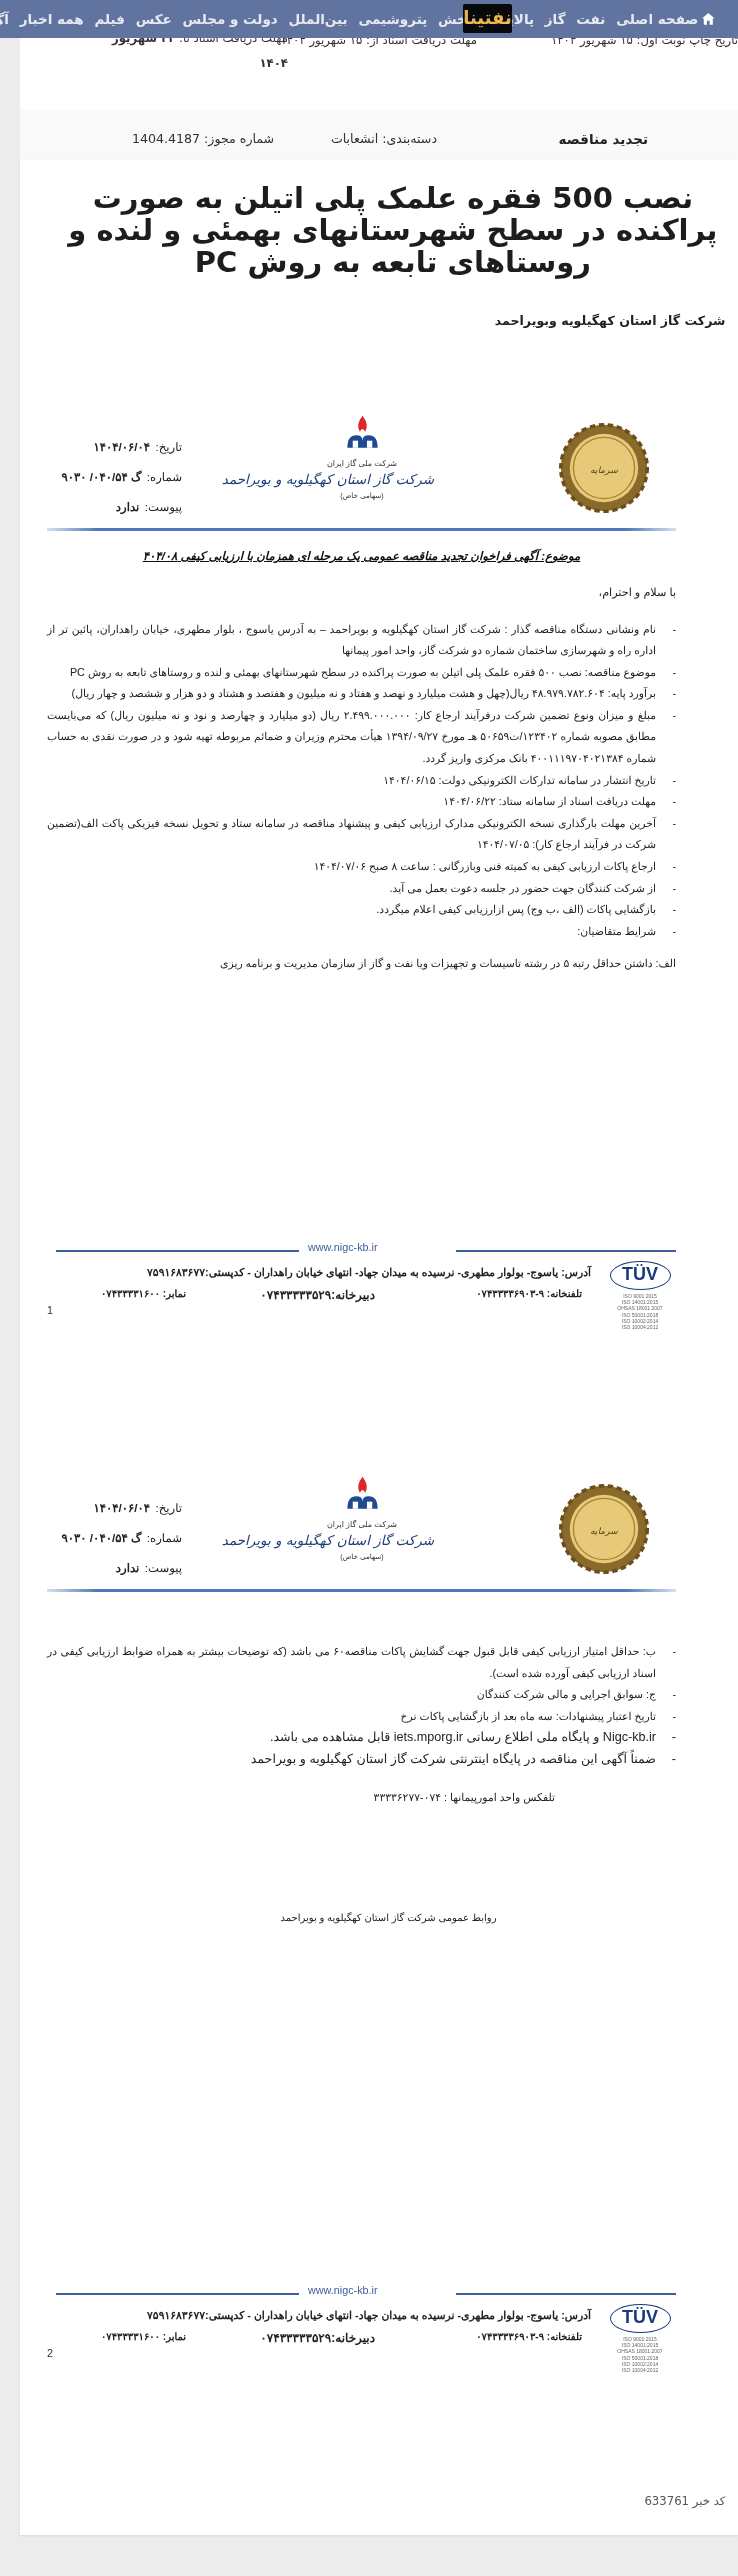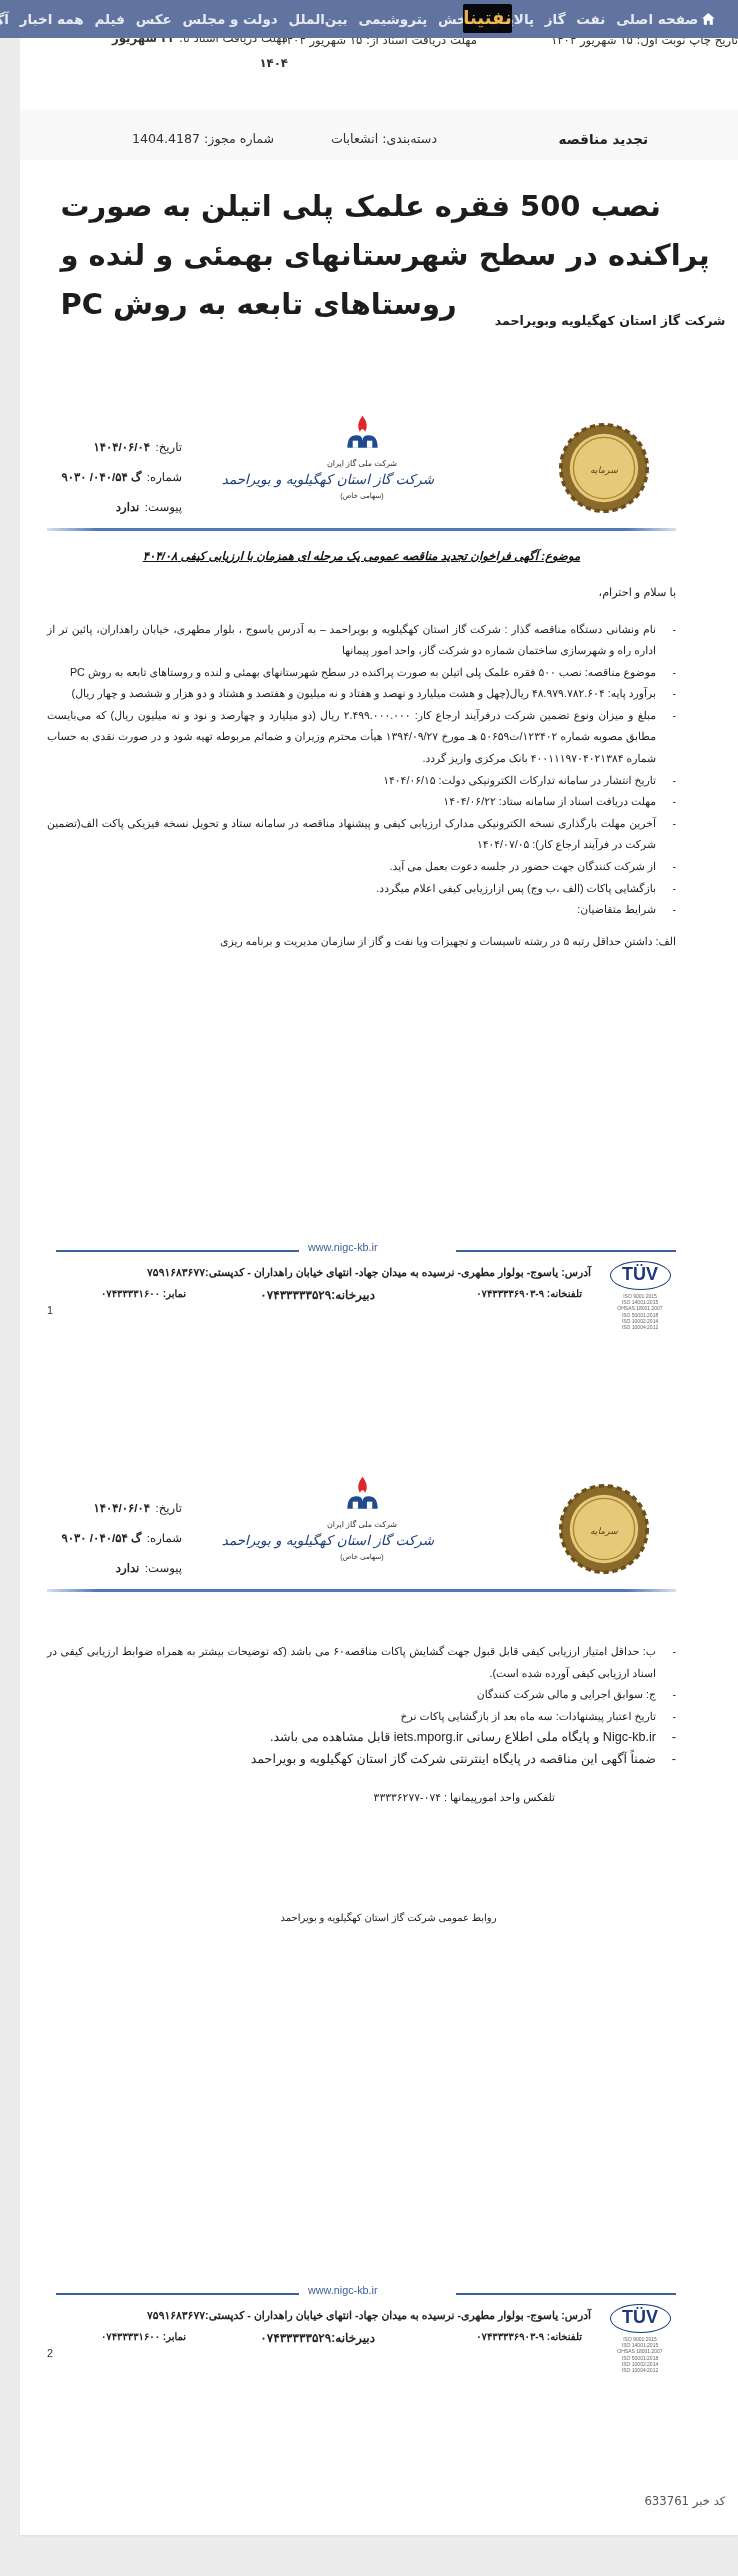--- a/index.html
+++ b/index.html
@@ -55,22 +55,22 @@
   .cell-category { right: 301px; }
   .cell-permit { left: 112px; }
 
   
   .main-card {
     position: absolute; top: 160px; left: 20px; width: 718px; height: 2375px;
     background: #fff; box-shadow: 0 0.9px 1.8px rgba(0,0,0,0.08);
   }
   .title {
     position: absolute; top: 21.6px; right: 12.6px; width: 665px;
-    font-size: 29px; font-weight: bold; line-height: 49px; color: #1d1d1d;
-    text-align: left; z-index: 2;
+    font-size: 29px; font-weight: bold; line-height: 32px; color: #1d1d1d;
+    text-align: center; z-index: 2;
   }
   .company {
     position: absolute; top: 153px; right: 12.6px; font-size: 12.6px; font-weight: bold;
     color: #222; z-index: 2;
   }
   .watermark {
     position: absolute; top: 108px; left: 81px; width: 504px; height: 117px;
     pointer-events: none; z-index: 1;
   }
   .wm-shield { position: absolute; left: 18px; top: 0; width: 99px; height: 117px; }
@@ -221,20 +221,21 @@
   <div class="subject">موضوع: آگهی فراخوان تجدید مناقصه عمومی یک مرحله ای همزمان با ارزیابی کیفی ۴۰۴/۰۸</div>
   <div class="greet">با سلام و احترام،</div>
   <ul class="items">
     <li>نام ونشانی دستگاه مناقصه گذار : شرکت گاز استان کهگیلویه و بویراحمد – به آدرس یاسوج ، بلوار مطهری، خیابان راهداران، پائین تر از اداره راه و شهرسازی ساختمان شماره دو شرکت گاز، واحد امور پیمانها</li>
     <li>موضوع مناقصه: نصب ۵۰۰ فقره علمک پلی اتیلن به صورت پراکنده در سطح شهرستانهای بهمئی و لنده و روستاهای تابعه به روش PC</li>
     <li>برآورد پایه: ۴۸.۹۷۹.۷۸۲.۶۰۴ ریال(چهل و هشت میلیارد و نهصد و هفتاد و نه میلیون و هفتصد و هشتاد و دو هزار و ششصد و چهار ریال)</li>
     <li>مبلغ و میزان ونوع تضمین شرکت درفرآیند ارجاع کار: ۲.۴۹۹.۰۰۰.۰۰۰ ریال (دو میلیارد و چهارصد و نود و نه میلیون ریال) که می‌بایست مطابق مصوبه شماره ۱۲۳۴۰۲/ت۵۰۶۵۹ هـ مورخ ۱۳۹۴/۰۹/۲۷ هیأت محترم وزیران و ضمائم مربوطه تهیه شود و در صورت نقدی به حساب شماره ۴۰۰۱۱۱۹۷۰۴۰۲۱۳۸۴ بانک مرکزی واریز گردد.</li>
     <li>تاریخ انتشار در سامانه تدارکات الکترونیکی دولت: ۱۴۰۴/۰۶/۱۵</li>
     <li>مهلت دریافت اسناد از سامانه ستاد: ۱۴۰۴/۰۶/۲۲</li>
     <li>آخرین مهلت بارگذاری نسخه الکترونیکی مدارک ارزیابی کیفی و پیشنهاد مناقصه در سامانه ستاد و تحویل نسخه فیزیکی پاکت الف(تضمین شرکت در فرآیند ارجاع کار): ۱۴۰۴/۰۷/۰۵</li>
+    <li>ارجاع پاکات ارزیابی کیفی به کمیته فنی وبازرگانی : ساعت ۸ صبح ۱۴۰۴/۰۷/۰۶</li>
     <li>از شرکت کنندگان جهت حضور در جلسه دعوت بعمل می آید.</li>
     <li>بازگشایی پاکات (الف ،ب وج) پس ازارزیابی کیفی اعلام میگردد.</li>
     <li>شرایط متقاضیان:</li>
   </ul>
   <div class="cond">الف: داشتن حداقل رتبه ۵ در رشته تاسیسات و تجهیزات ویا نفت و گاز از سازمان مدیریت و برنامه ریزی</div>
 </section>
 
 <section class="letter-foot" style="top:1241px;">
   <div class="foot-url-row">
     <div class="foot-line l"></div>

